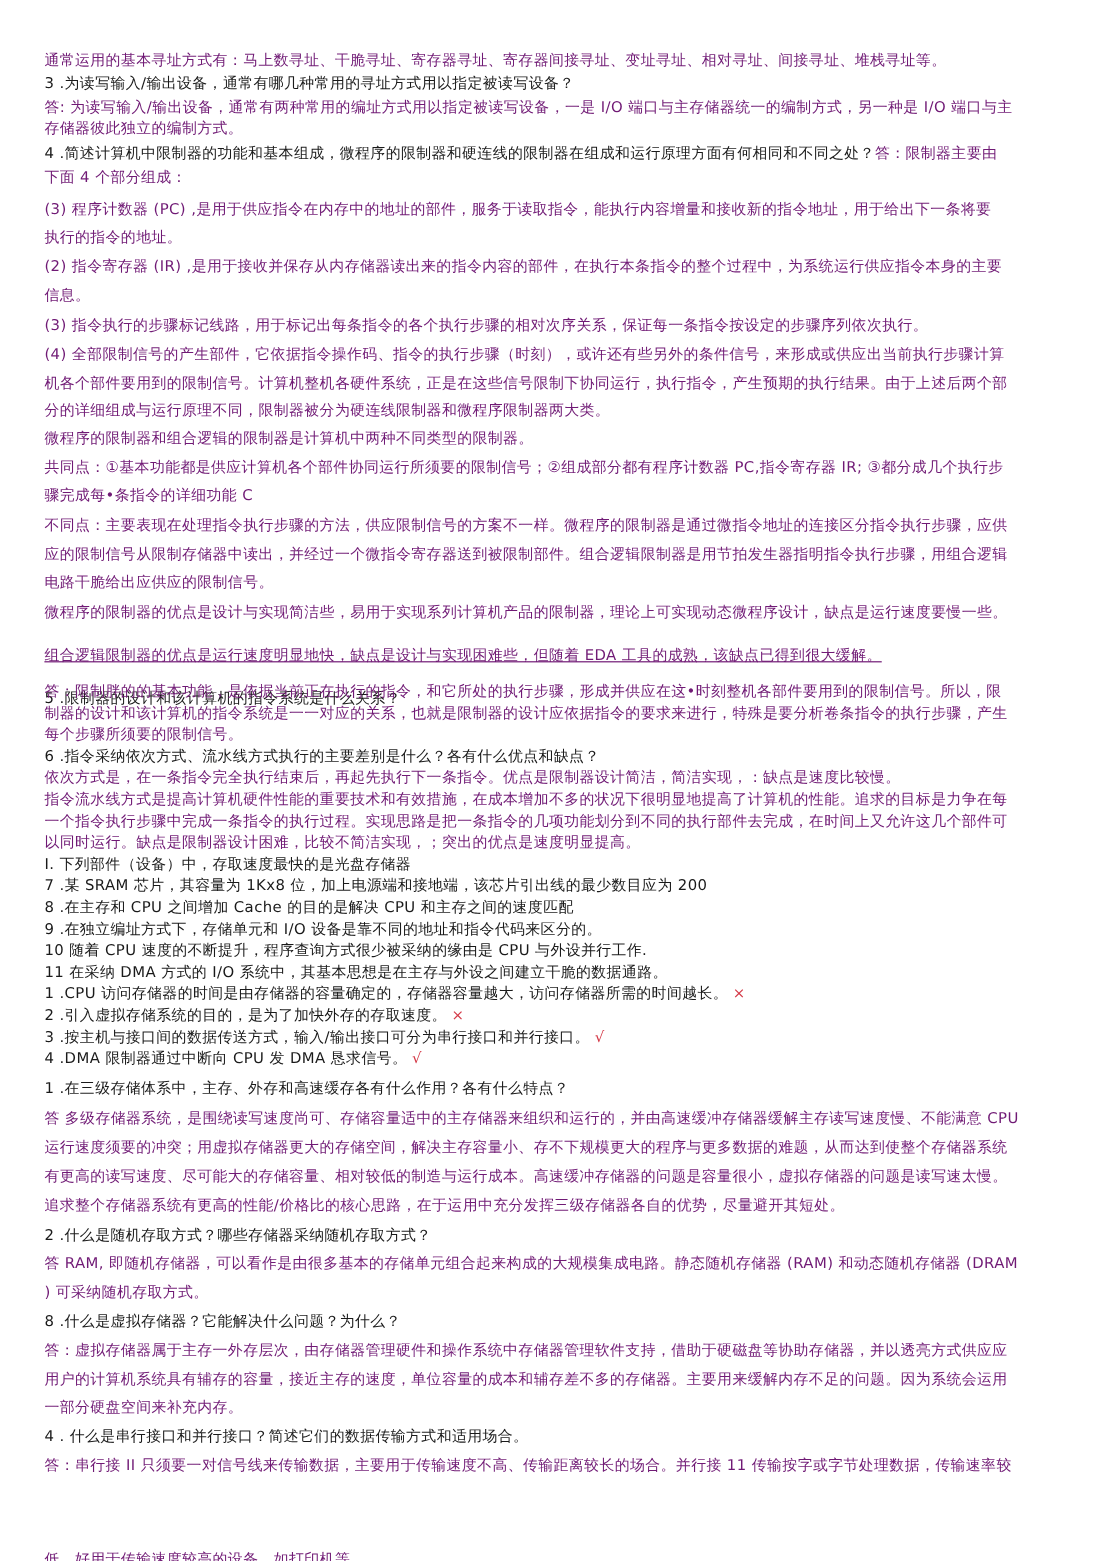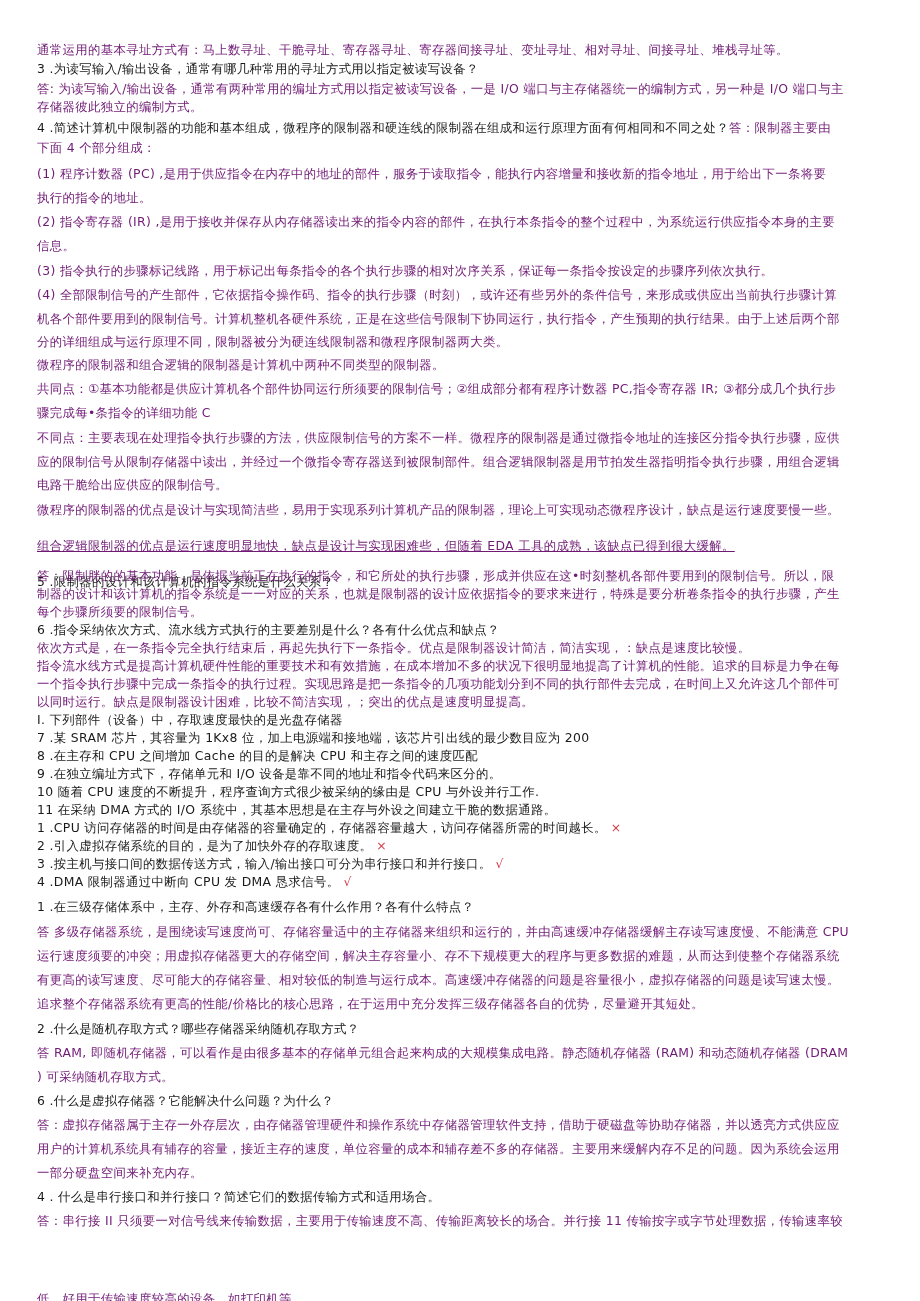--- a/index.html
+++ b/index.html
@@ -18,21 +18,21 @@
 
   <div class="ln a" style="position:absolute;top:0;">通常运用的基本寻址方式有：马上数寻址、干脆寻址、寄存器寻址、寄存器间接寻址、变址寻址、相对寻址、间接寻址、堆栈寻址等。</div>
   <div class="ln q" style="position:absolute;top:19px;">3   .为读写输入/输出设备，通常有哪几种常用的寻址方式用以指定被读写设备？</div>
   <div class="ln a" style="position:absolute;top:39px;">答: 为读写输入/输出设备，通常有两种常用的编址方式用以指定被读写设备，一是 I/O 端口与主存储器统一的编制方式，另一种是 I/O 端口与主</div>
   <div class="ln a" style="position:absolute;top:57px;">存储器彼此独立的编制方式。</div>
 
   <div class="ln" style="position:absolute;top:78px;">
     <span class="q">4   .简述计算机中限制器的功能和基本组成，微程序的限制器和硬连线的限制器在组成和运行原理方面有何相同和不同之处？</span><span class="a">答：限制器主要由</span>
   </div>
   <div class="ln a" style="position:absolute;top:98px;">下面 4 个部分组成：</div>
-  <div class="ln a" style="position:absolute;top:124px;"> (1) 程序计数器 (PC) ,是用于供应指令在内存中的地址的部件，服务于读取指令，能执行内容增量和接收新的指令地址，用于给出下一条将要</div>
+  <div class="ln a" style="position:absolute;top:124px;"> (3) 程序计数器 (PC) ,是用于供应指令在内存中的地址的部件，服务于读取指令，能执行内容增量和接收新的指令地址，用于给出下一条将要</div>
   <div class="ln a" style="position:absolute;top:148px;">执行的指令的地址。</div>
   <div class="ln a" style="position:absolute;top:172px;"> (2) 指令寄存器 (IR) ,是用于接收并保存从内存储器读出来的指令内容的部件，在执行本条指令的整个过程中，为系统运行供应指令本身的主要</div>
   <div class="ln a" style="position:absolute;top:196px;">信息。</div>
   <div class="ln a" style="position:absolute;top:221px;"> (3) 指令执行的步骤标记线路，用于标记出每条指令的各个执行步骤的相对次序关系，保证每一条指令按设定的步骤序列依次执行。</div>
   <div class="ln a" style="position:absolute;top:245px;"> (4) 全部限制信号的产生部件，它依据指令操作码、指令的执行步骤（时刻），或许还有些另外的条件信号，来形成或供应出当前执行步骤计算</div>
   <div class="ln a" style="position:absolute;top:269px;">机各个部件要用到的限制信号。计算机整机各硬件系统，正是在这些信号限制下协同运行，执行指令，产生预期的执行结果。由于上述后两个部</div>
   <div class="ln a" style="position:absolute;top:292px;">分的详细组成与运行原理不同，限制器被分为硬连线限制器和微程序限制器两大类。</div>
   <div class="ln a" style="position:absolute;top:315px;">微程序的限制器和组合逻辑的限制器是计算机中两种不同类型的限制器。</div>
   <div class="ln a" style="position:absolute;top:339px;">共同点：①基本功能都是供应计算机各个部件协同运行所须要的限制信号；②组成部分都有程序计数器 PC,指令寄存器 IR; ③都分成几个执行步</div>
   <div class="ln a" style="position:absolute;top:363px;">骤完成每•条指令的详细功能 C</div>
@@ -72,21 +72,21 @@
   </div>
 
   <div class="ln q" style="position:absolute;top:857px;">1   .在三级存储体系中，主存、外存和高速缓存各有什么作用？各有什么特点？</div>
   <div class="ln a" style="position:absolute;top:882px;">答  多级存储器系统，是围绕读写速度尚可、存储容量适中的主存储器来组织和运行的，并由高速缓冲存储器缓解主存读写速度慢、不能满意 CPU</div>
   <div class="ln a" style="position:absolute;top:906px;">运行速度须要的冲突；用虚拟存储器更大的存储空间，解决主存容量小、存不下规模更大的程序与更多数据的难题，从而达到使整个存储器系统</div>
   <div class="ln a" style="position:absolute;top:930px;">有更高的读写速度、尽可能大的存储容量、相对较低的制造与运行成本。高速缓冲存储器的问题是容量很小，虚拟存储器的问题是读写速太慢。</div>
   <div class="ln a" style="position:absolute;top:954px;">追求整个存储器系统有更高的性能/价格比的核心思路，在于运用中充分发挥三级存储器各自的优势，尽量避开其短处。</div>
   <div class="ln q" style="position:absolute;top:979px;">2   .什么是随机存取方式？哪些存储器采纳随机存取方式？</div>
   <div class="ln a" style="position:absolute;top:1003px;">答  RAM, 即随机存储器，可以看作是由很多基本的存储单元组合起来构成的大规模集成电路。静态随机存储器 (RAM) 和动态随机存储器 (DRAM</div>
   <div class="ln a" style="position:absolute;top:1027px;">) 可采纳随机存取方式。</div>
-  <div class="ln q" style="position:absolute;top:1051px;">6   .什么是虚拟存储器？它能解决什么问题？为什么？</div>
+  <div class="ln q" style="position:absolute;top:1051px;">8   .什么是虚拟存储器？它能解决什么问题？为什么？</div>
   <div class="ln a" style="position:absolute;top:1075px;text-align:right;">答：虚拟存储器属于主存一外存层次，由存储器管理硬件和操作系统中存储器管理软件支持，借助于硬磁盘等协助存储器，并以透亮方式供应应</div>
   <div class="ln a" style="position:absolute;top:1099px;">用户的计算机系统具有辅存的容量，接近主存的速度，单位容量的成本和辅存差不多的存储器。主要用来缓解内存不足的问题。因为系统会运用</div>
   <div class="ln a" style="position:absolute;top:1123px;">一部分硬盘空间来补充内存。</div>
   <div class="ln q" style="position:absolute;top:1147px;">4   . 什么是串行接口和并行接口？简述它们的数据传输方式和适用场合。</div>
   <div class="ln a" style="position:absolute;top:1171px;">答：串行接 II 只须要一对信号线来传输数据，主要用于传输速度不高、传输距离较长的场合。并行接 11 传输按字或字节处理数据，传输速率较</div>
   <div class="ln a" style="position:absolute;top:1249px;">低，好用于传输速度较高的设备，如打印机等。</div>
 
 </div>
 
 </body></html>

